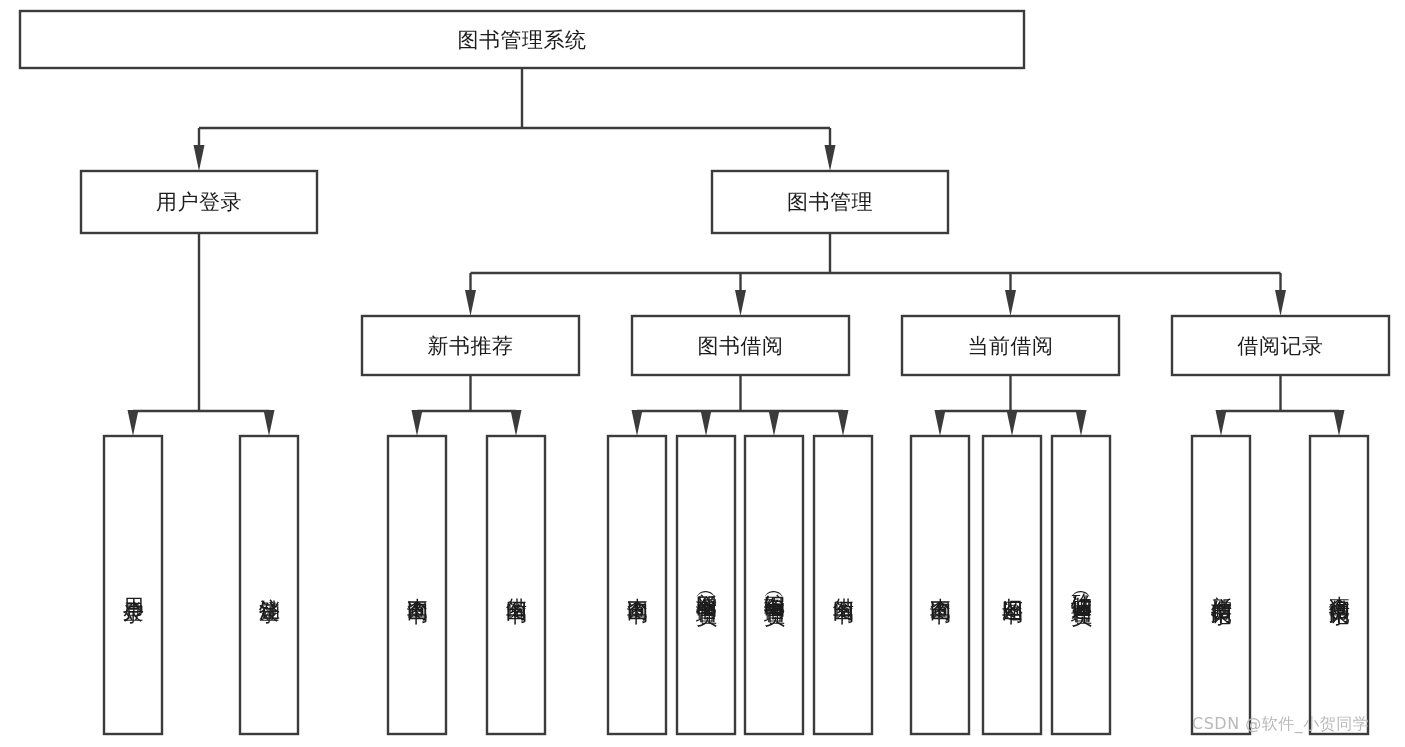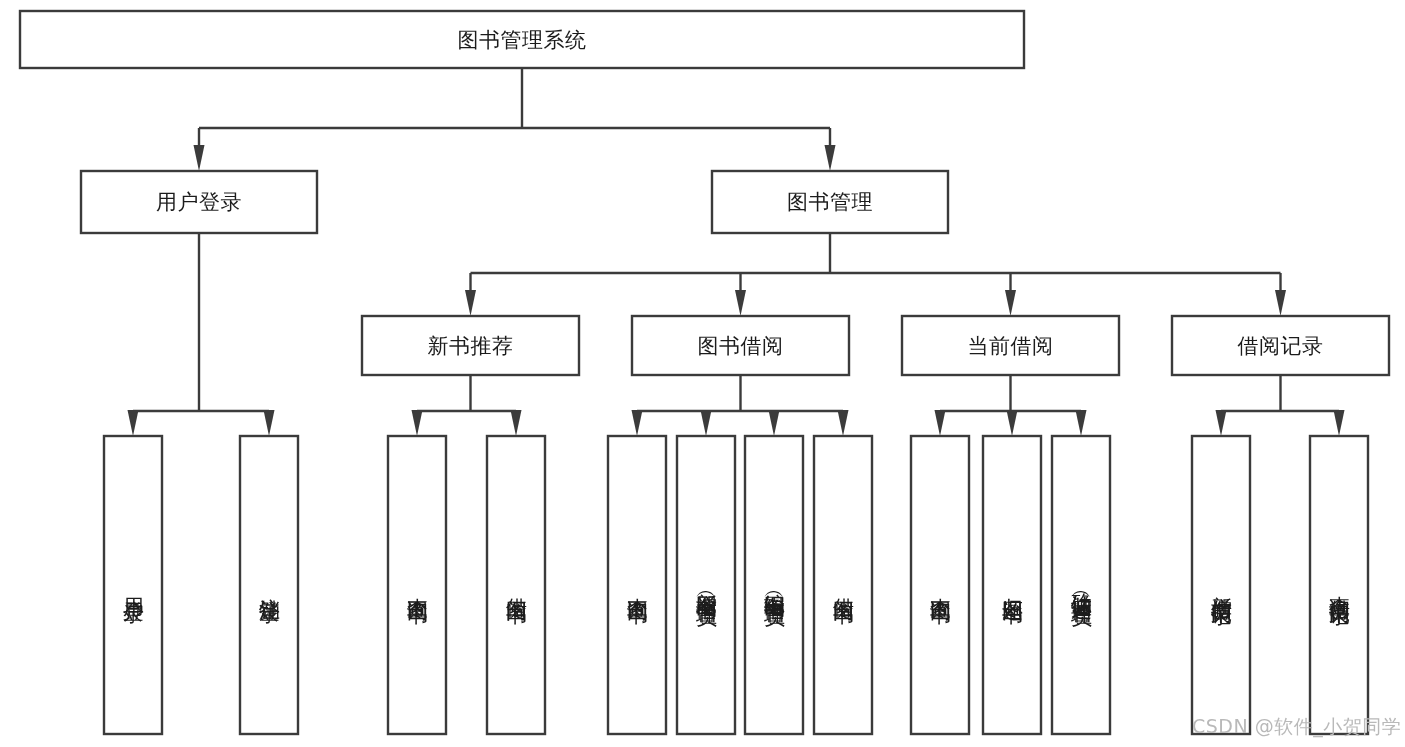--- a/index.html
+++ b/index.html
@@ -65,21 +65,21 @@
     align-items: center;
     justify-content: center;
     text-align: center;
     white-space: nowrap;
     pointer-events: none;
     user-select: none;
   }
   .watermark {
     position: absolute;
     font-family: "DejaVu Sans", "Liberation Sans", sans-serif;
-    font-size: 19px;
+    font-size: 16px;
     color: #b9b9b9;
     white-space: nowrap;
     letter-spacing: 0.5px;
   }
 </style>
 </head>
 <body>
 
 <div id="diagram-root">
 

